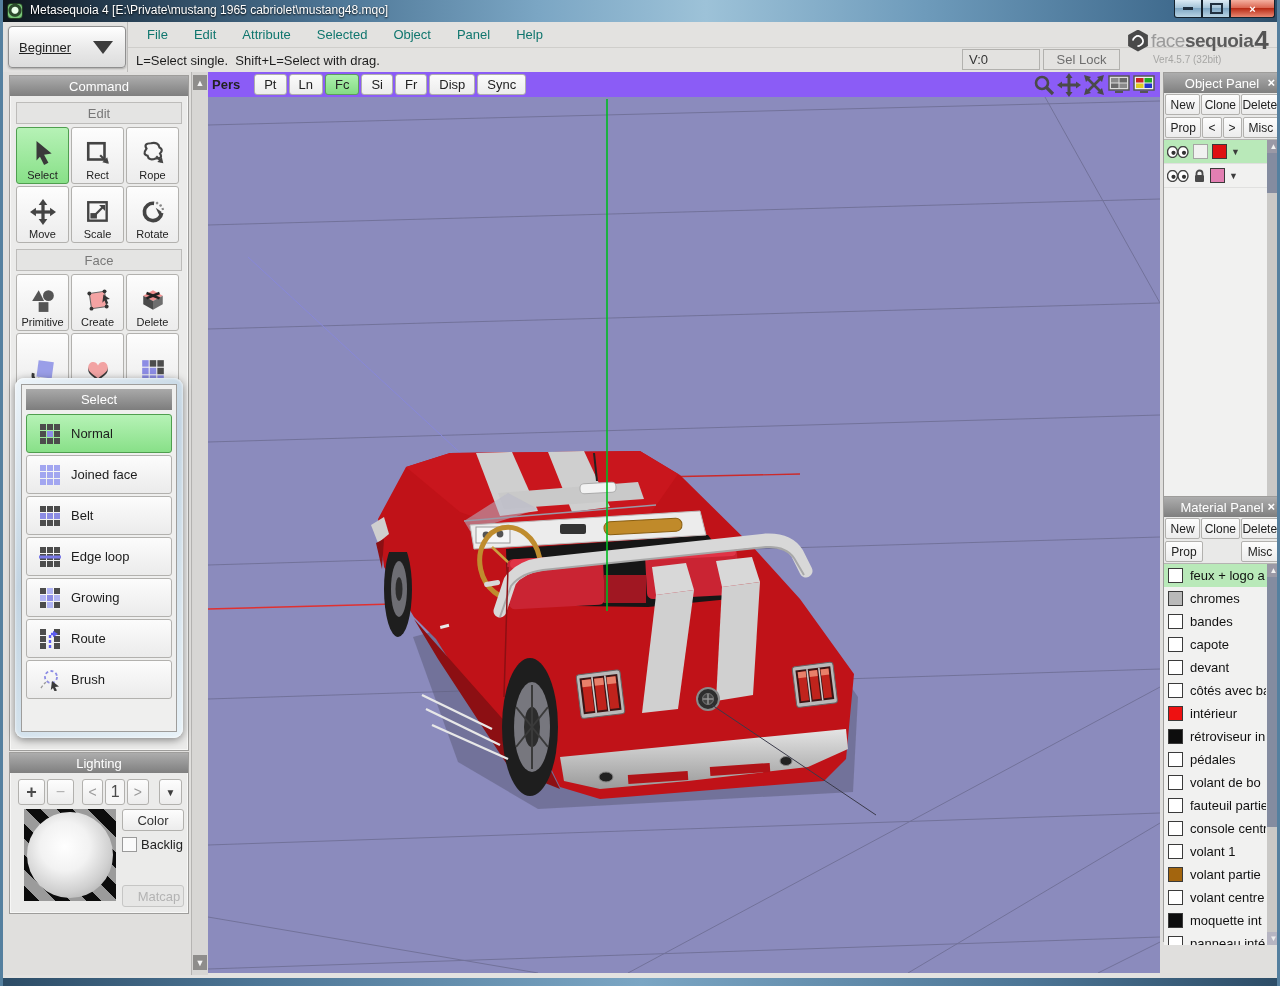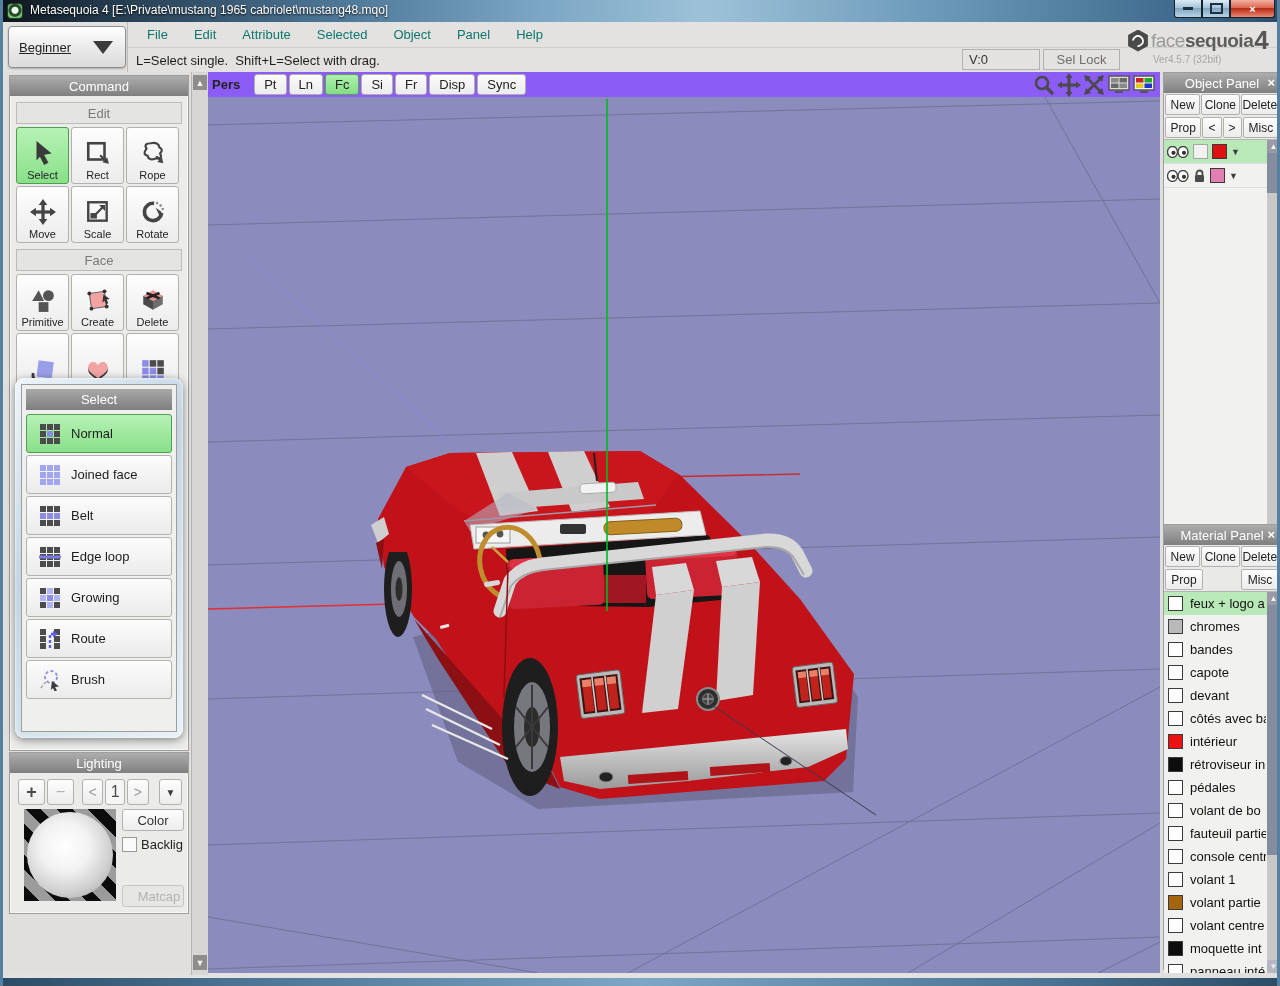--- a/index.html
+++ b/index.html
@@ -670,21 +670,21 @@
         <span class="drop">▼</span>
       </div>
       <div class="vscroll">
         <div class="sarr" style="top:0;">▲</div>
         <div class="thumb" style="top:13px;height:40px;"></div>
         <div class="sarr" style="bottom:0;background:#b6b5c2;color:#eee;">▼</div>
       </div>
     </div>
   </div>
 
-  <div class="rpanel" style="top:524px;height:446px;">
+  <div class="rpanel" style="top:496px;height:446px;">
     <div class="phead">
       <span>Material Panel</span>
       <span class="x">×</span>
     </div>
     <div class="rbtnrow">
       <div class="rbtn" style="flex:1;">New</div>
       <div class="rbtn" style="flex:1.1;">Clone</div>
       <div class="rbtn" style="flex:1.1;">Delete</div>
     </div>
     <div class="rbtnrow">

